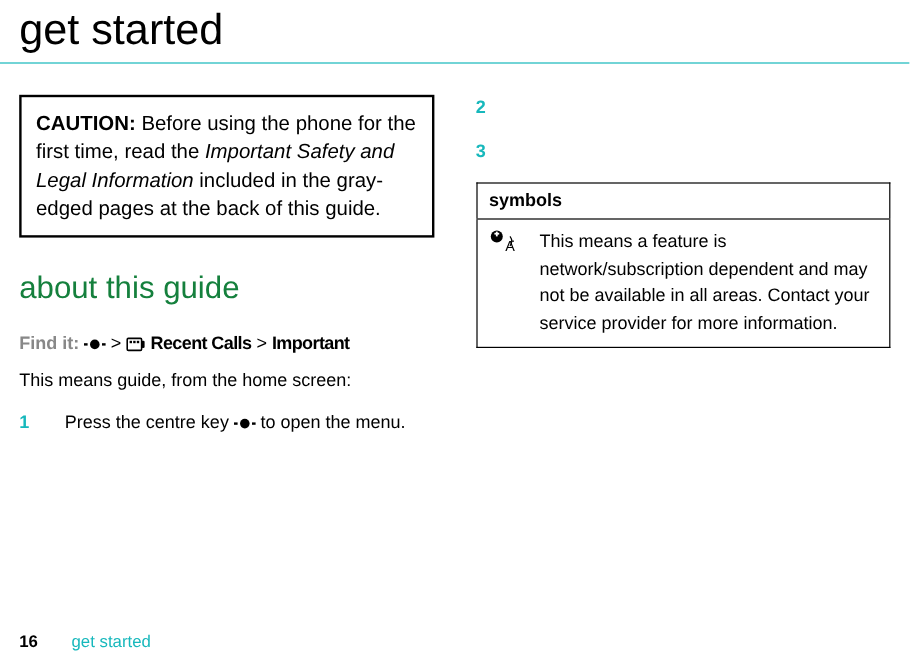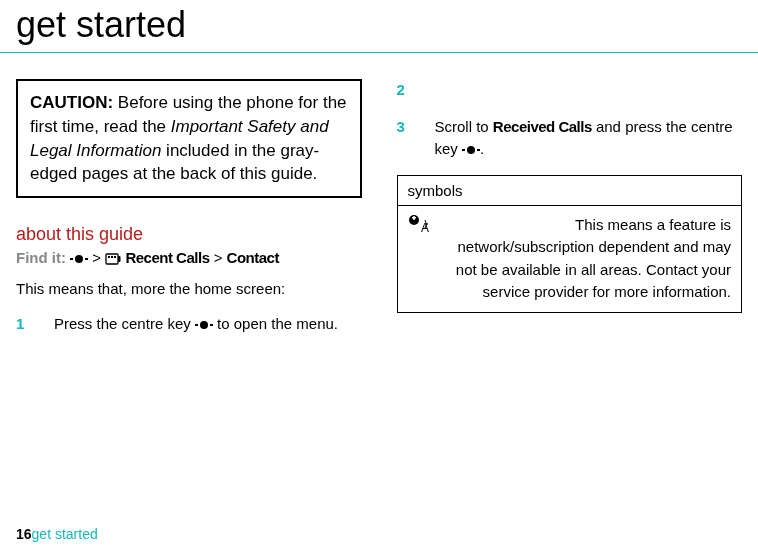--- a/index.html
+++ b/index.html
@@ -33,24 +33,24 @@
       line-height: 1.4;
       margin-bottom: 26px;
     }
     .caution-box .caution-label {
       font-weight: bold;
     }
     .caution-box .italic {
       font-style: italic;
     }
     .section-heading {
-      color: #b91c1c;
-      font-size: 18px;
+      color: #15803d;
+      font-size: 26px;
       font-weight: normal;
-      margin-bottom: 4px;
+      margin-bottom: 23px;
     }
     .body-text {
       font-size: 15px;
       line-height: 1.5;
       margin-bottom: 12px;
     }
     .find-it {
       font-size: 15px;
       margin-bottom: 12px;
     }
@@ -117,46 +117,46 @@
     .symbols-table {
       border: 1.5px solid #000;
       width: 100%;
       border-collapse: collapse;
       font-size: 15px;
     }
     .symbols-table th {
       text-align: left;
       padding: 6px 10px;
       border-bottom: 1.5px solid #000;
-      font-weight: normal;
+      font-weight: bold;
     }
     .symbols-table td {
       padding: 8px 10px;
       vertical-align: top;
       line-height: 1.5;
-      text-align: right;
     }
     .symbols-table tr.sep td {
       border-top: 0.5px solid #000;
     }
     .sym-icon {
       width: 30px;
     }
     .sym-svg {
       display: block;
     }
     .footer {
       position: absolute;
       bottom: 6px;
       left: 16px;
       font-size: 14px;
     }
     .footer .pgnum {
       font-weight: bold;
       color: #000;
+      margin-right: 28px;
     }
     .footer .pgtxt {
       color: #17b8bc;
     }
   </style>
 </head>
 <body>
 
 <h1 class="page-title">get started</h1>
 
@@ -178,45 +178,42 @@
         <svg viewBox="0 0 16 14" width="16" height="14">
           <rect x="1" y="2" width="12" height="10" rx="1" fill="none" stroke="#000" stroke-width="1.3"></rect>
           <rect x="3" y="4" width="2" height="2" fill="#000"></rect>
           <rect x="6" y="4" width="2" height="2" fill="#000"></rect>
           <rect x="9" y="4" width="2" height="2" fill="#000"></rect>
           <rect x="13" y="4" width="2.5" height="6" rx="1" fill="#000"></rect>
         </svg>
       </span>
       <span class="bold-condensed">Recent Calls</span>
       <span>&gt;</span>
-      <span class="bold-condensed">Contact</span>
+      <span class="bold-condensed">Important</span>
     </p>
 
-    <p class="body-text">This means that, more the home screen:</p>
+    <p class="body-text">This means guide, from the home screen:</p>
 
     <div class="step">
       <span class="step-num">1</span>
       <span class="step-text">
         <span>Press the </span><span class="italic-text">centre key</span>
         <span class="icon-dot"></span><span> to open the menu.</span>
       </span>
     </div>
   </div>
 
   <div class="col">
 
     <div class="step">
       <span class="step-num">2</span>
     </div>
 
     <div class="step">
       <span class="step-num">3</span>
-      <span class="step-text">
-        <span>Scroll to </span><span class="bold-condensed">Received Calls</span><span> and press the centre key </span><span class="icon-dot"></span><span>.</span>
-      </span>
     </div>
 
 
     <table class="symbols-table">
       <tbody>
           <tr>
         <th colspan="2">symbols</th>
       </tr>
       <tr>
         <td class="sym-icon">

